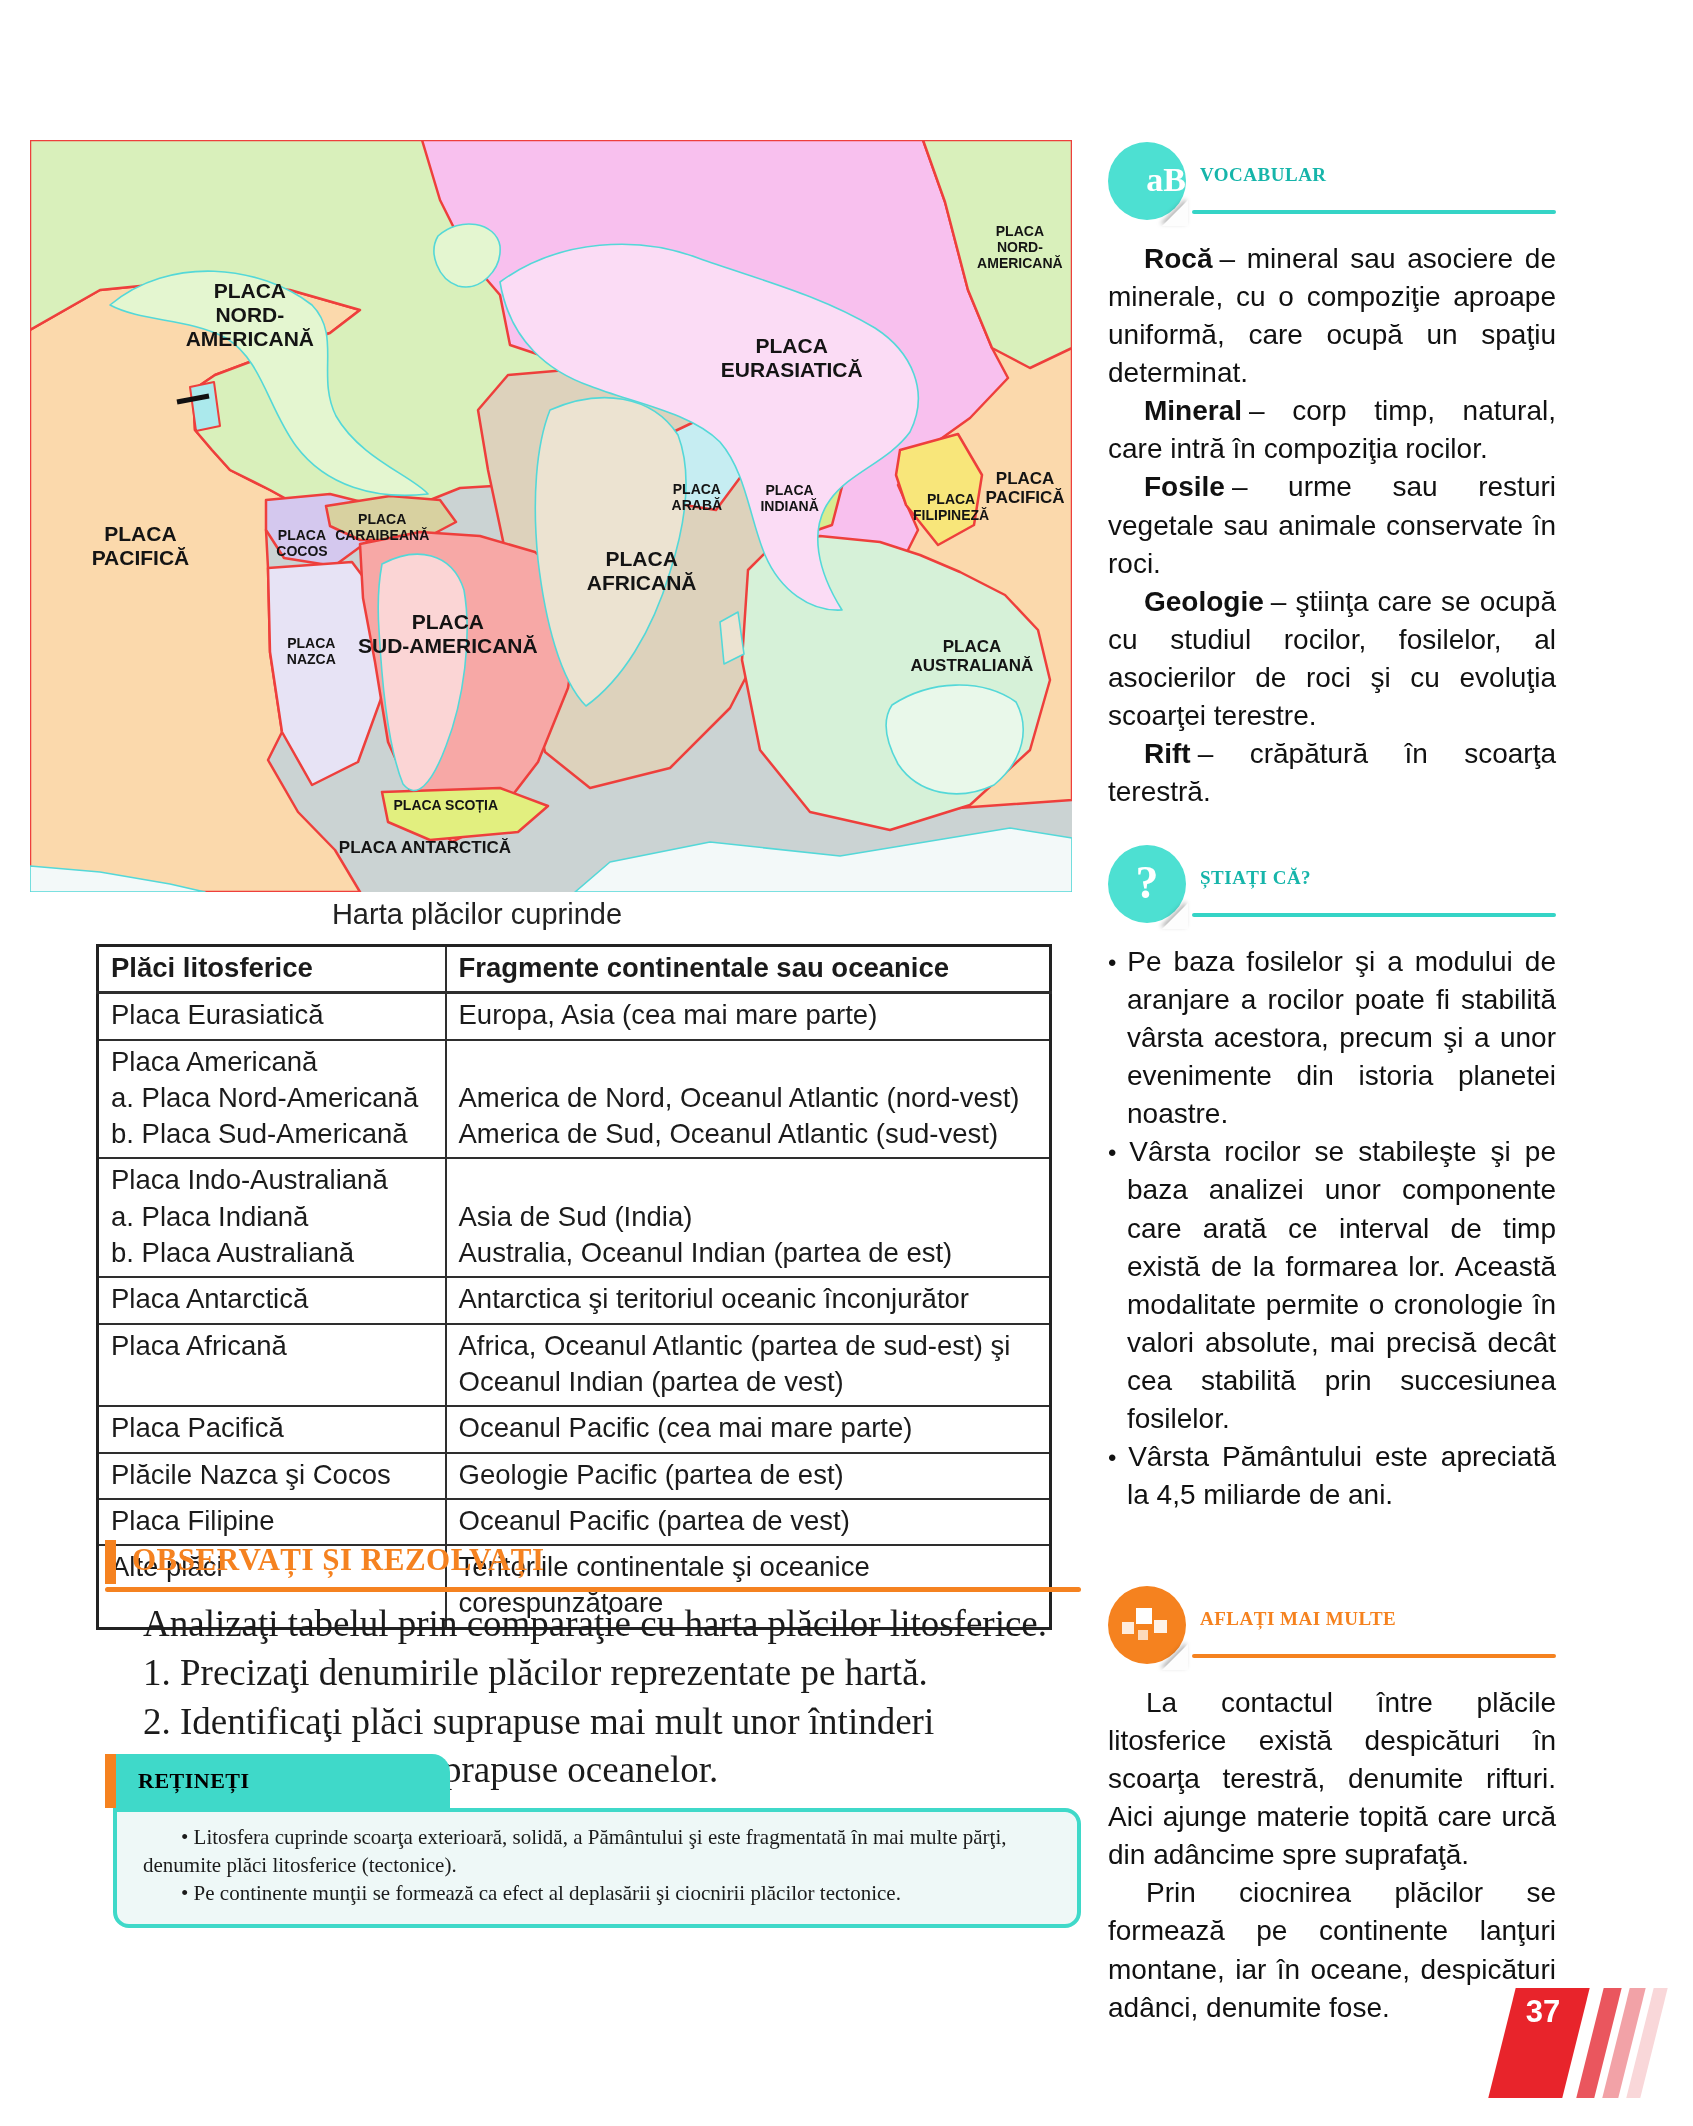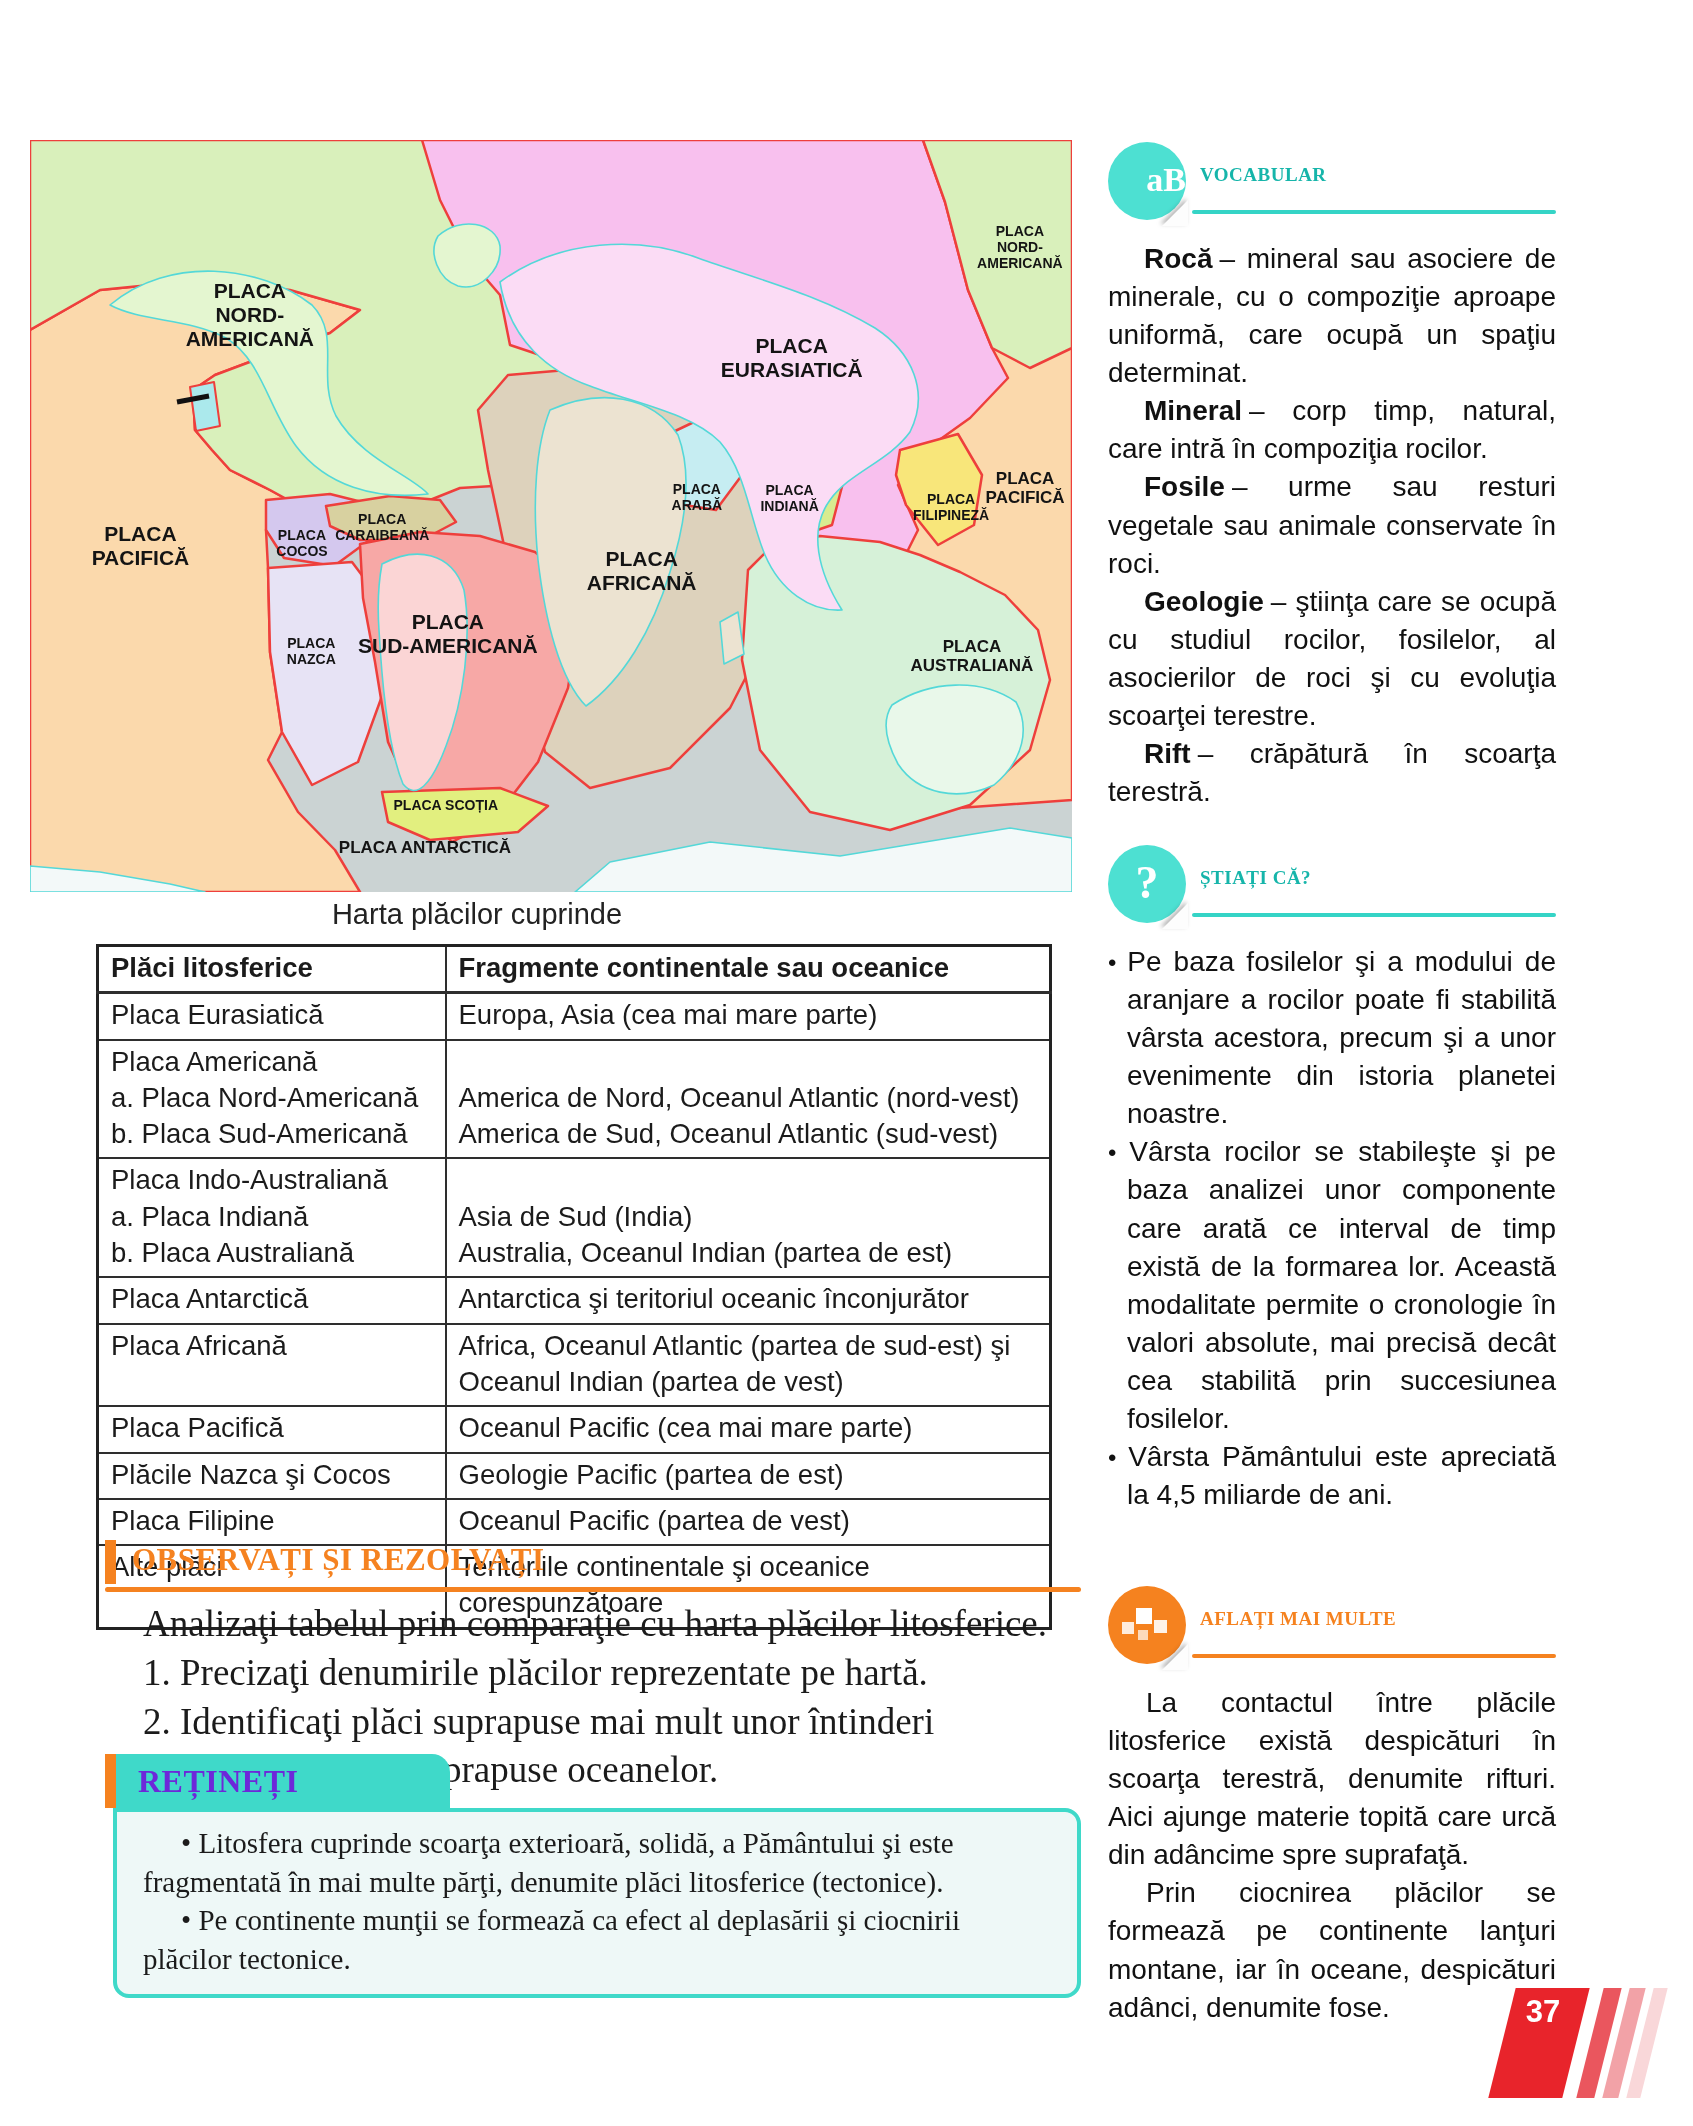--- a/index.html
+++ b/index.html
@@ -35,25 +35,25 @@
   .obs-rule{height:5px;background:#f58220;border-radius:3px;margin-top:3px;}
   .obs-body{font-family:"Liberation Serif",serif;font-size:37px;line-height:1.32;margin-top:8px;}
   .obs-body p{margin:0;text-indent:38px;}
 
   
   .retineti{position:absolute;left:105px;top:1754px;width:976px;}
   .ret-head{position:relative;height:54px;}
   .ret-bar{position:absolute;left:0;top:0;width:11px;height:54px;background:#f58220;}
   .ret-tab{position:absolute;left:11px;top:0;width:334px;height:54px;background:#3fd9c9;
            border-radius:0 18px 0 0;}
-  .ret-title{font-family:"Liberation Serif",serif;font-weight:700;font-size:32px;color:#6d28d9;
+  .ret-title{font-family:"Liberation Serif",serif;font-weight:700;font-size:22px;color:#000000;
              line-height:54px;padding-left:22px;letter-spacing:.5px;}
   .ret-box{margin-left:8px;border:4px solid #3fd9c9;border-radius:0 16px 16px 16px;
            background:#eef8f7;padding:12px 26px 16px;font-family:"Liberation Serif",serif;
-           font-size:29px;line-height:1.33;}
+           font-size:21px;line-height:1.33;}
   .ret-box p{margin:0;text-indent:38px;}
   .ret-box p::before{content:"• ";}
 
   
   .side-section{position:absolute;left:1108px;width:448px;}
   #vocabular{top:142px;} #stiati{top:845px;} #aflati{top:1586px;}
   .badge{position:absolute;left:0;top:0;width:78px;height:78px;border-radius:50%;z-index:2;}
   .badge.teal{background:#4de0d2;} .badge.orange{background:#f5821f;}
   .badge::after{content:"";position:absolute;right:-2px;bottom:-6px;width:0;height:0;
                 border-left:26px solid transparent;border-bottom:26px solid #fdfdfd;

